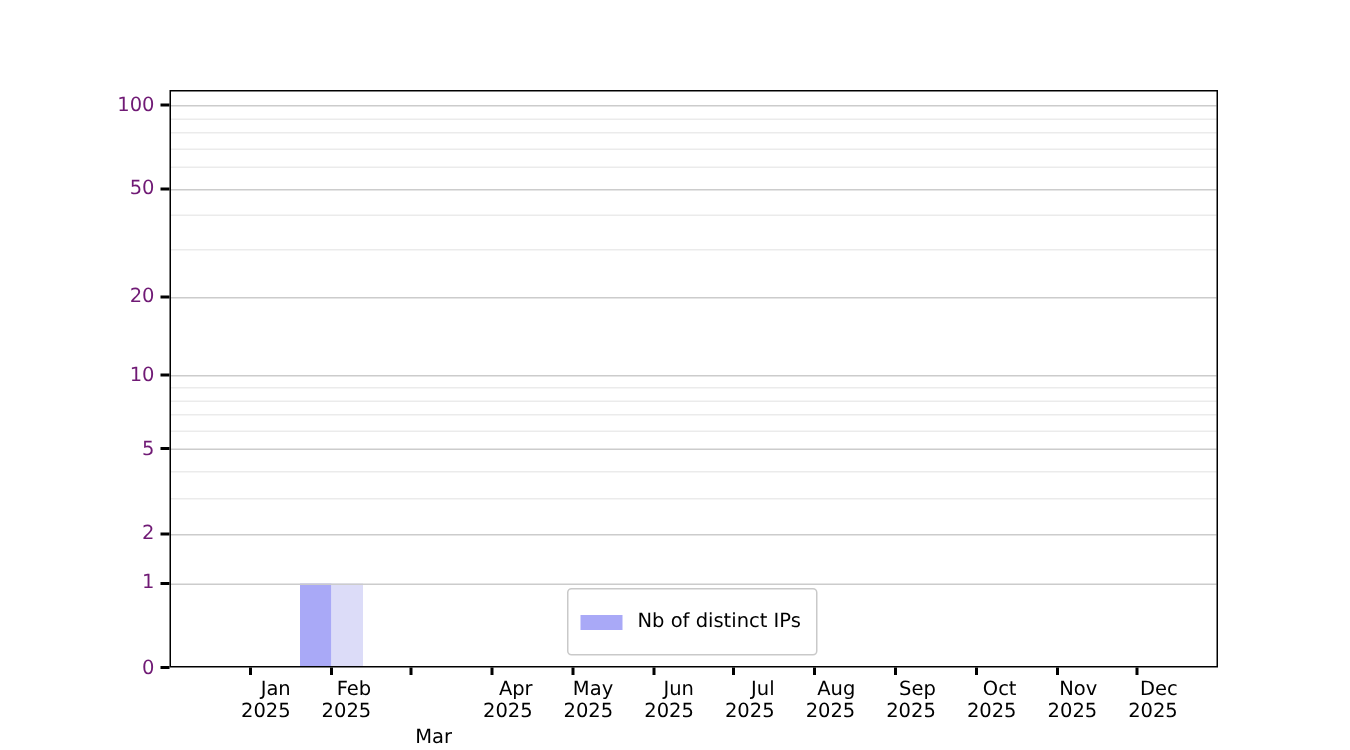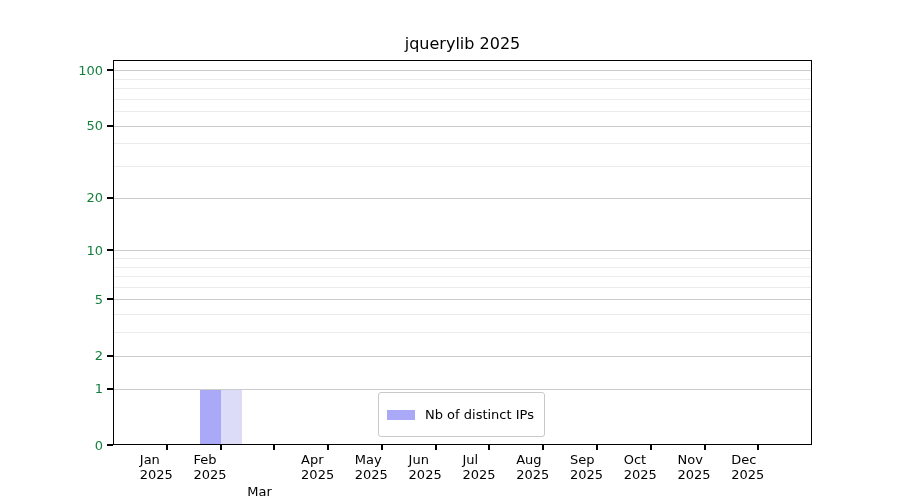--- a/index.html
+++ b/index.html
@@ -23,46 +23,45 @@
     box-sizing:border-box;
     background:transparent;
   }
   .gridline{position:absolute;left:114px;width:697px;height:1px;}
   .grid-major{background:#cccccc;}
   .grid-minor{background:#ebebeb;}
   .bar{position:absolute;}
   .ytick{position:absolute;width:6px;height:2px;background:#000;}
   .ylabel{
     position:absolute;width:60px;text-align:right;
-    font-size:13px;color:#15803d;line-height:13px;
+    font-size:13px;color:#701a75;line-height:13px;
   }
   .xtick{position:absolute;width:2px;height:5px;background:#000;top:445px;}
   .xlabel{
-    position:absolute;width:54px;text-align:left;
+    position:absolute;width:54px;text-align:right;
     font-size:13px;color:#000;line-height:15px;top:452px;
   }
   .legend{
     position:absolute;
     left:378px;top:392px;width:167px;height:45px;
     background:#fff;
     border:1px solid #c9c9c9;
     border-radius:3px;
     box-sizing:border-box;
     padding:3px 8px;
     display:flex;flex-direction:column;justify-content:space-around;
   }
   .legend-row{display:flex;align-items:center;height:19px;}
   .swatch{width:28px;height:10px;margin-right:10px;flex:none;}
   .legend-label{font-size:13px;color:#000;white-space:nowrap;}
 </style>
 </head>
 <body>
 
 <div id="figure">
-  <div class="title">jquerylib 2025</div>
 
   <div id="layer-grid">
       <div class="gridline grid-minor" style="top: 332.4px;"></div>
       <div class="gridline grid-minor" style="top: 314.2px;"></div>
       <div class="gridline grid-minor" style="top: 286.9px;"></div>
       <div class="gridline grid-minor" style="top: 276px;"></div>
       <div class="gridline grid-minor" style="top: 266.5px;"></div>
       <div class="gridline grid-minor" style="top: 257.9px;"></div>
       <div class="gridline grid-minor" style="top: 166px;"></div>
       <div class="gridline grid-minor" style="top: 143.3px;"></div>

